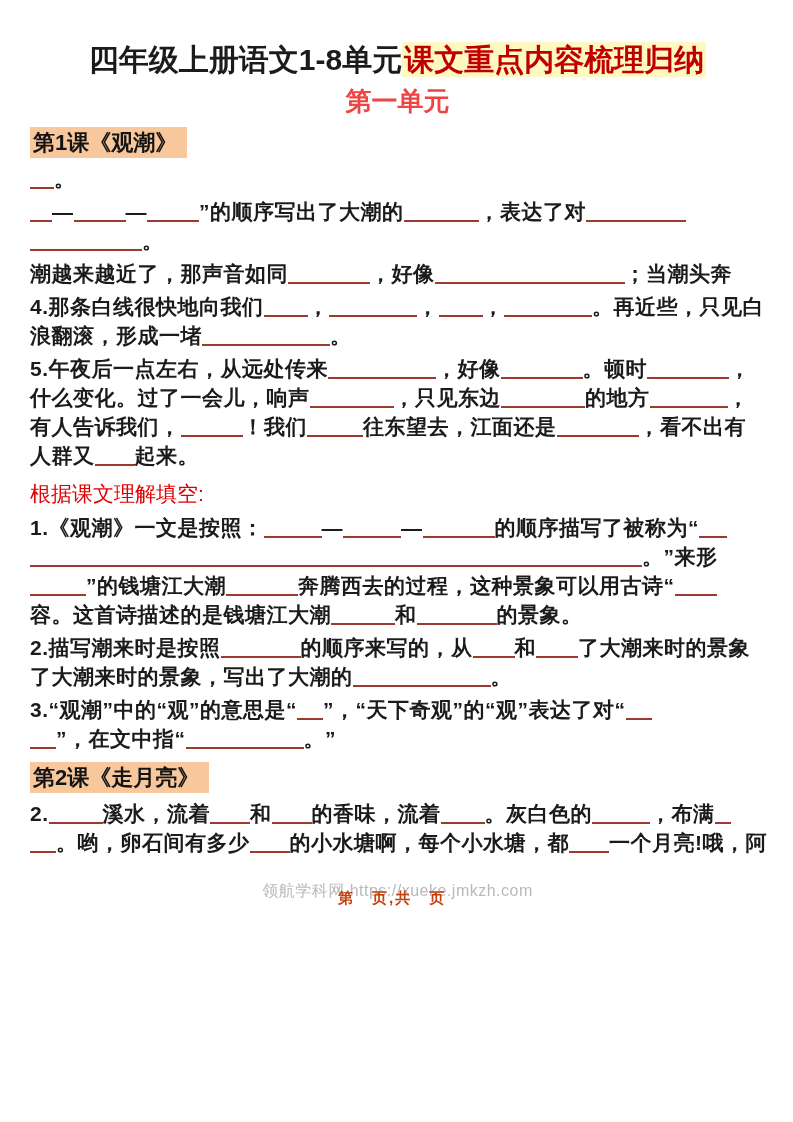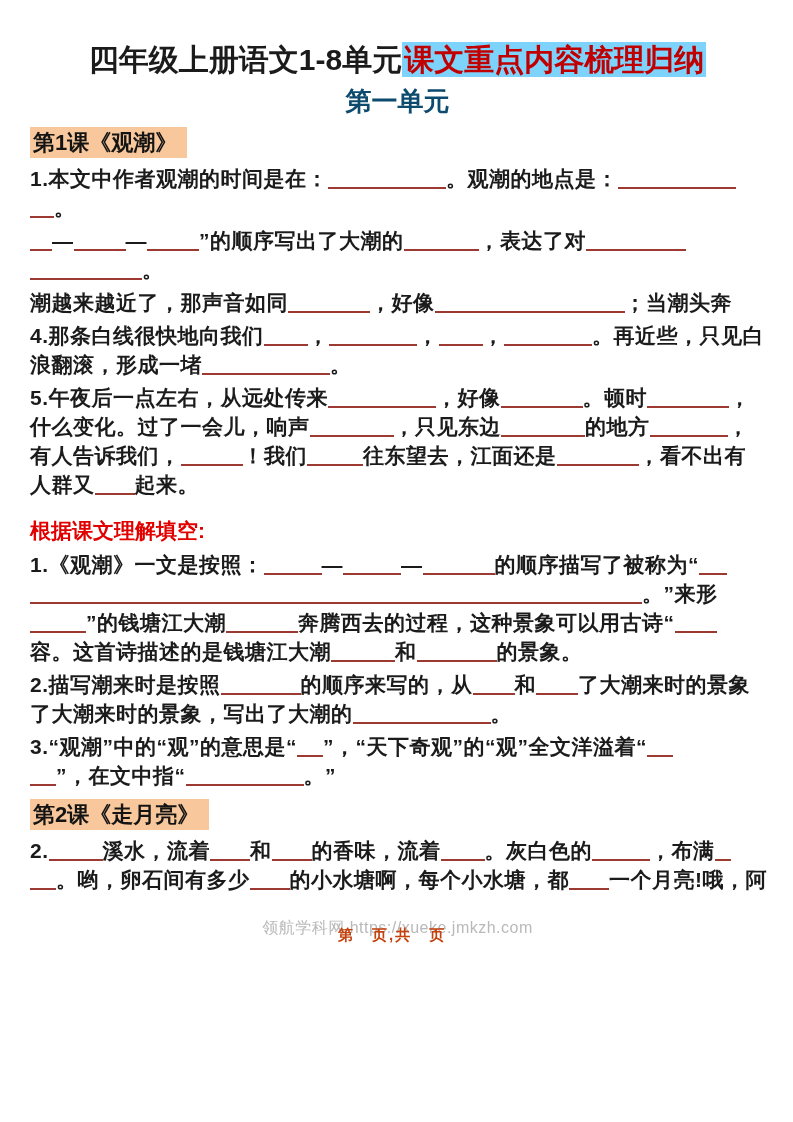--- a/index.html
+++ b/index.html
@@ -13,43 +13,43 @@
   .page { padding:40px 28px 0 30px; }
 
   .title-line {
     text-align:center;
     font-size:30px; font-weight:bold;
     line-height:40px;
     white-space:nowrap;
   }
   .title-hl {
     color:#c00000;
-    background:#7dd3fc;
+    background:#fef9c3;
     padding:1px 2px;
   }
   .subtitle {
     text-align:center;
-    color:#0c4a6e;
+    color:#ef4444;
     font-size:26px; font-weight:bold;
     line-height:34px;
     margin-top:4px;
   }
 
   .lesson-header { margin:10px 0 6px 0; }
   .lesson-header-text {
     background:#f8c89c;
     font-size:22px; font-weight:bold;
     padding:3px 10px 3px 3px;
     color:#141414;
   }
   .red-header {
     color:#e00000;
-    font-size:21px; font-weight:bold;
+    font-size:21px; font-weight:normal;
     line-height:30px;
-    margin:17px 0 3px 0;
+    margin:9px 0 3px 0;
   }
 
   .para { margin:4px 0; }
   .line {
     font-size:21px;
     font-weight:600;
     line-height:29px;
     white-space:nowrap;
     letter-spacing:0.5px;
   }
@@ -89,21 +89,20 @@
 
   <div class="title-line">
     <span>四年级上册语文1-8单元</span><span class="title-hl">课文重点内容梳理归纳</span>
   </div>
 
   <div class="subtitle">第一单元</div>
 
   <div>
       <div class="lesson-header"><span class="lesson-header-text">第1课《观潮》</span></div>
       <div class="para">
-        <div class="line"><span class="seg">1.本文中作者观潮的时间是在：</span><span class="blank" style="width: 118px;"></span><span class="seg">。观潮的地点是：</span><span class="blank" style="width: 118px;"></span></div>
         <div class="line"><span class="blank" style="width: 24px;"></span><span class="seg">。</span></div>
       </div>
       <div class="para">
         <div class="line"><span class="blank" style="width: 22px;"></span><span class="seg">—</span><span class="blank" style="width: 52px;"></span><span class="seg">—</span><span class="blank" style="width: 52px;"></span><span class="seg">”的顺序写出了大潮的</span><span class="blank" style="width: 75px;"></span><span class="seg">，表达了对</span><span class="blank" style="width: 100px;"></span></div>
         <div class="line"><span class="blank" style="width: 112px;"></span><span class="seg">。</span></div>
       </div>
       <div class="para">
         <div class="line"><span class="seg">潮越来越近了，那声音如同</span><span class="blank" style="width: 82px;"></span><span class="seg">，好像</span><span class="blank" style="width: 190px;"></span><span class="seg">；当潮头奔</span></div>
       </div>
       <div class="para">
@@ -121,21 +120,21 @@
         <div class="line"><span class="seg">1.《观潮》一文是按照：</span><span class="blank" style="width: 58px;"></span><span class="seg">—</span><span class="blank" style="width: 58px;"></span><span class="seg">—</span><span class="blank" style="width: 72px;"></span><span class="seg">的顺序描写了被称为“</span><span class="blank" style="width: 28px;"></span></div>
         <div class="line"><span class="blank" style="width: 612px;"></span><span class="seg">。”来形</span></div>
         <div class="line"><span class="blank" style="width: 56px;"></span><span class="seg">”的钱塘江大潮</span><span class="blank" style="width: 72px;"></span><span class="seg">奔腾西去的过程，这种景象可以用古诗“</span><span class="blank" style="width: 42px;"></span></div>
         <div class="line"><span class="seg">容。这首诗描述的是钱塘江大潮</span><span class="blank" style="width: 64px;"></span><span class="seg">和</span><span class="blank" style="width: 80px;"></span><span class="seg">的景象。</span></div>
       </div>
       <div class="para">
         <div class="line"><span class="seg">2.描写潮来时是按照</span><span class="blank" style="width: 80px;"></span><span class="seg">的顺序来写的，从</span><span class="blank" style="width: 42px;"></span><span class="seg">和</span><span class="blank" style="width: 42px;"></span><span class="seg">了大潮来时的景象</span></div>
         <div class="line"><span class="seg">了大潮来时的景象，写出了大潮的</span><span class="blank" style="width: 138px;"></span><span class="seg">。</span></div>
       </div>
       <div class="para">
-        <div class="line"><span class="seg">3.“观潮”中的“观”的意思是“</span><span class="blank" style="width: 26px;"></span><span class="seg">”，“天下奇观”的“观”全文洋溢着“</span><span class="blank" style="width: 26px;"></span></div>
+        <div class="line"><span class="seg">3.“观潮”中的“观”的意思是“</span><span class="blank" style="width: 26px;"></span><span class="seg">”，“天下奇观”的“观”表达了对“</span><span class="blank" style="width: 26px;"></span></div>
         <div class="line"><span class="blank" style="width: 26px;"></span><span class="seg">”，在文中指“</span><span class="blank" style="width: 118px;"></span><span class="seg">。”</span></div>
       </div>
       <div class="lesson-header"><span class="lesson-header-text">第2课《走月亮》</span></div>
       <div class="para">
         <div class="line"><span class="seg">2.</span><span class="blank" style="width: 54px;"></span><span class="seg">溪水，流着</span><span class="blank" style="width: 40px;"></span><span class="seg">和</span><span class="blank" style="width: 40px;"></span><span class="seg">的香味，流着</span><span class="blank" style="width: 44px;"></span><span class="seg">。灰白色的</span><span class="blank" style="width: 58px;"></span><span class="seg">，布满</span><span class="blank" style="width: 16px;"></span></div>
         <div class="line"><span class="blank" style="width: 26px;"></span><span class="seg">。哟，卵石间有多少</span><span class="blank" style="width: 40px;"></span><span class="seg">的小水塘啊，每个小水塘，都</span><span class="blank" style="width: 40px;"></span><span class="seg">一个月亮!哦，阿</span></div>
       </div>
     </div>
 
   <div class="footer">

